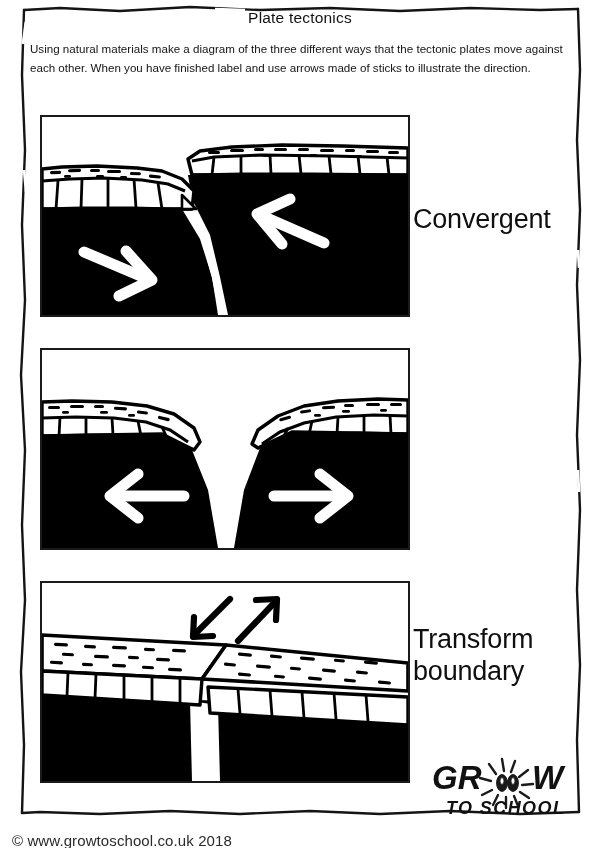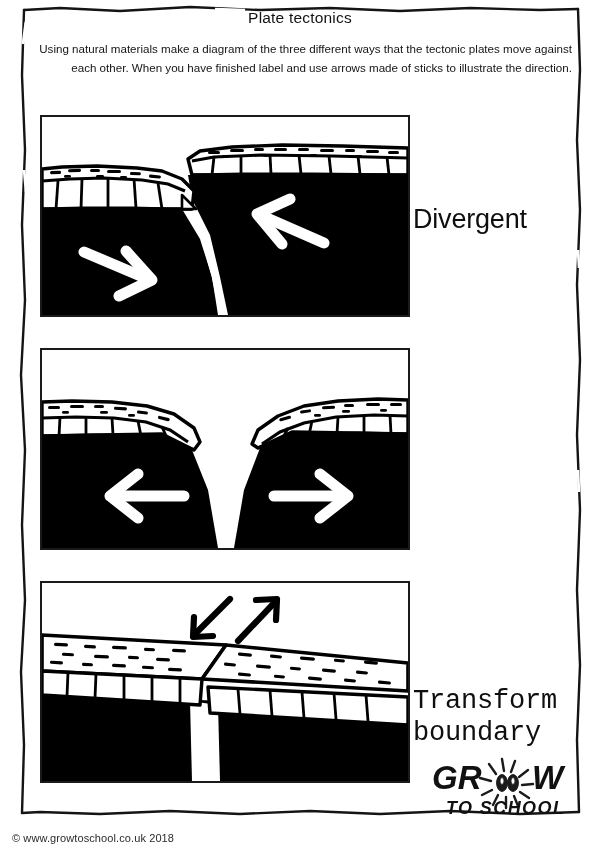--- a/index.html
+++ b/index.html
@@ -38,21 +38,21 @@
     text-align: center;
     font-size: 15.5px;
     letter-spacing: .2px;
     color: #121212;
   }
   .instructions {
     position: absolute;
     left: 30px;
     top: 40px;
     width: 542px;
-    text-align: right;
+    text-align: left;
     font-size: 11.6px;
     line-height: 1.62;
     color: #141414;
   }
 
   
   .panel {
     position: absolute;
     border: 2px solid #1a1a1a;
     background: #ffffff;
@@ -80,21 +80,21 @@
     height: 62px;
     font-style: italic;
   }
   .logo svg { display: block; }
 
   
   .footer {
     position: absolute;
     left: 12px;
     top: 832px;
-    font-size: 11px;
+    font-size: 15px;
     color: #2a2a2a;
     letter-spacing: .1px;
   }
 </style>
 </head>
 <body>
 
 <div id="page">
 
   <svg class="frame-svg" viewBox="0 0 600 848" xmlns="http://www.w3.org/2000/svg">
@@ -186,21 +186,21 @@
         <path d="M84 134 L110 163 L77 179"></path>
       </g>
 
       <g stroke="#ffffff" fill="none" stroke-width="11" stroke-linecap="round" stroke-linejoin="round">
         <path d="M282 126 L218 98"></path>
         <path d="M240 127 L215 97 L248 82"></path>
       </g>
     </svg>
   </div>
 
-  <div class="panel-label" style="left:413px; top:204px;">Divergent</div>
+  <div class="panel-label" style="left:413px; top:204px;">Convergent</div>
 
   <div class="panel" style="left:40px; top:348px; width:366px; height:198px;">
     <svg width="366" height="198" viewBox="0 0 366 198" xmlns="http://www.w3.org/2000/svg">
       <rect x="0" y="0" width="366" height="198" fill="#ffffff"></rect>
 
       <path d="M0 86 L120 84 L150 100 L166 140 L176 198 L0 198 Z" fill="#000000"></path>
 
       <path d="M366 84 L250 82 L218 98 L202 140 L192 198 L366 198 Z" fill="#000000"></path>
 
       <path d="M0 52 L30 51 L70 52 L105 56 L132 64 L152 78 L158 92 L152 100 L120 84 L0 86 Z" fill="#ffffff" stroke="#000000" stroke-width="3.4" stroke-linejoin="round"></path>
@@ -331,21 +331,21 @@
         <path d="M152 34 L151 54 L171 53"></path>
       </g>
 
       <g stroke="#000000" fill="none" stroke-width="6.2" stroke-linecap="round" stroke-linejoin="round">
         <path d="M196 58 L234 18"></path>
         <path d="M214 17 L235 16 L234 37"></path>
       </g>
     </svg>
   </div>
 
-  <div class="panel-label" style="left:413px; top:686px;font-family:Liberation Mono, monospace;">Transform
+  <div class="panel-label" style="left:413px; top:624px;">Transform
 boundary</div>
 
   <div class="logo">
     <svg width="148" height="62" viewBox="0 0 148 62" xmlns="http://www.w3.org/2000/svg">
 
       <text x="0" y="32" font-family="'Liberation Sans', sans-serif" font-size="33" font-weight="bold" fill="#111111">GR</text>
       <text x="100" y="32" font-family="'Liberation Sans', sans-serif" font-size="33" font-weight="bold" fill="#111111">W</text>
 
       <g fill="#1a1a1a" stroke="#1a1a1a">
         <g stroke-width="2.4" stroke-linecap="round" fill="none">

